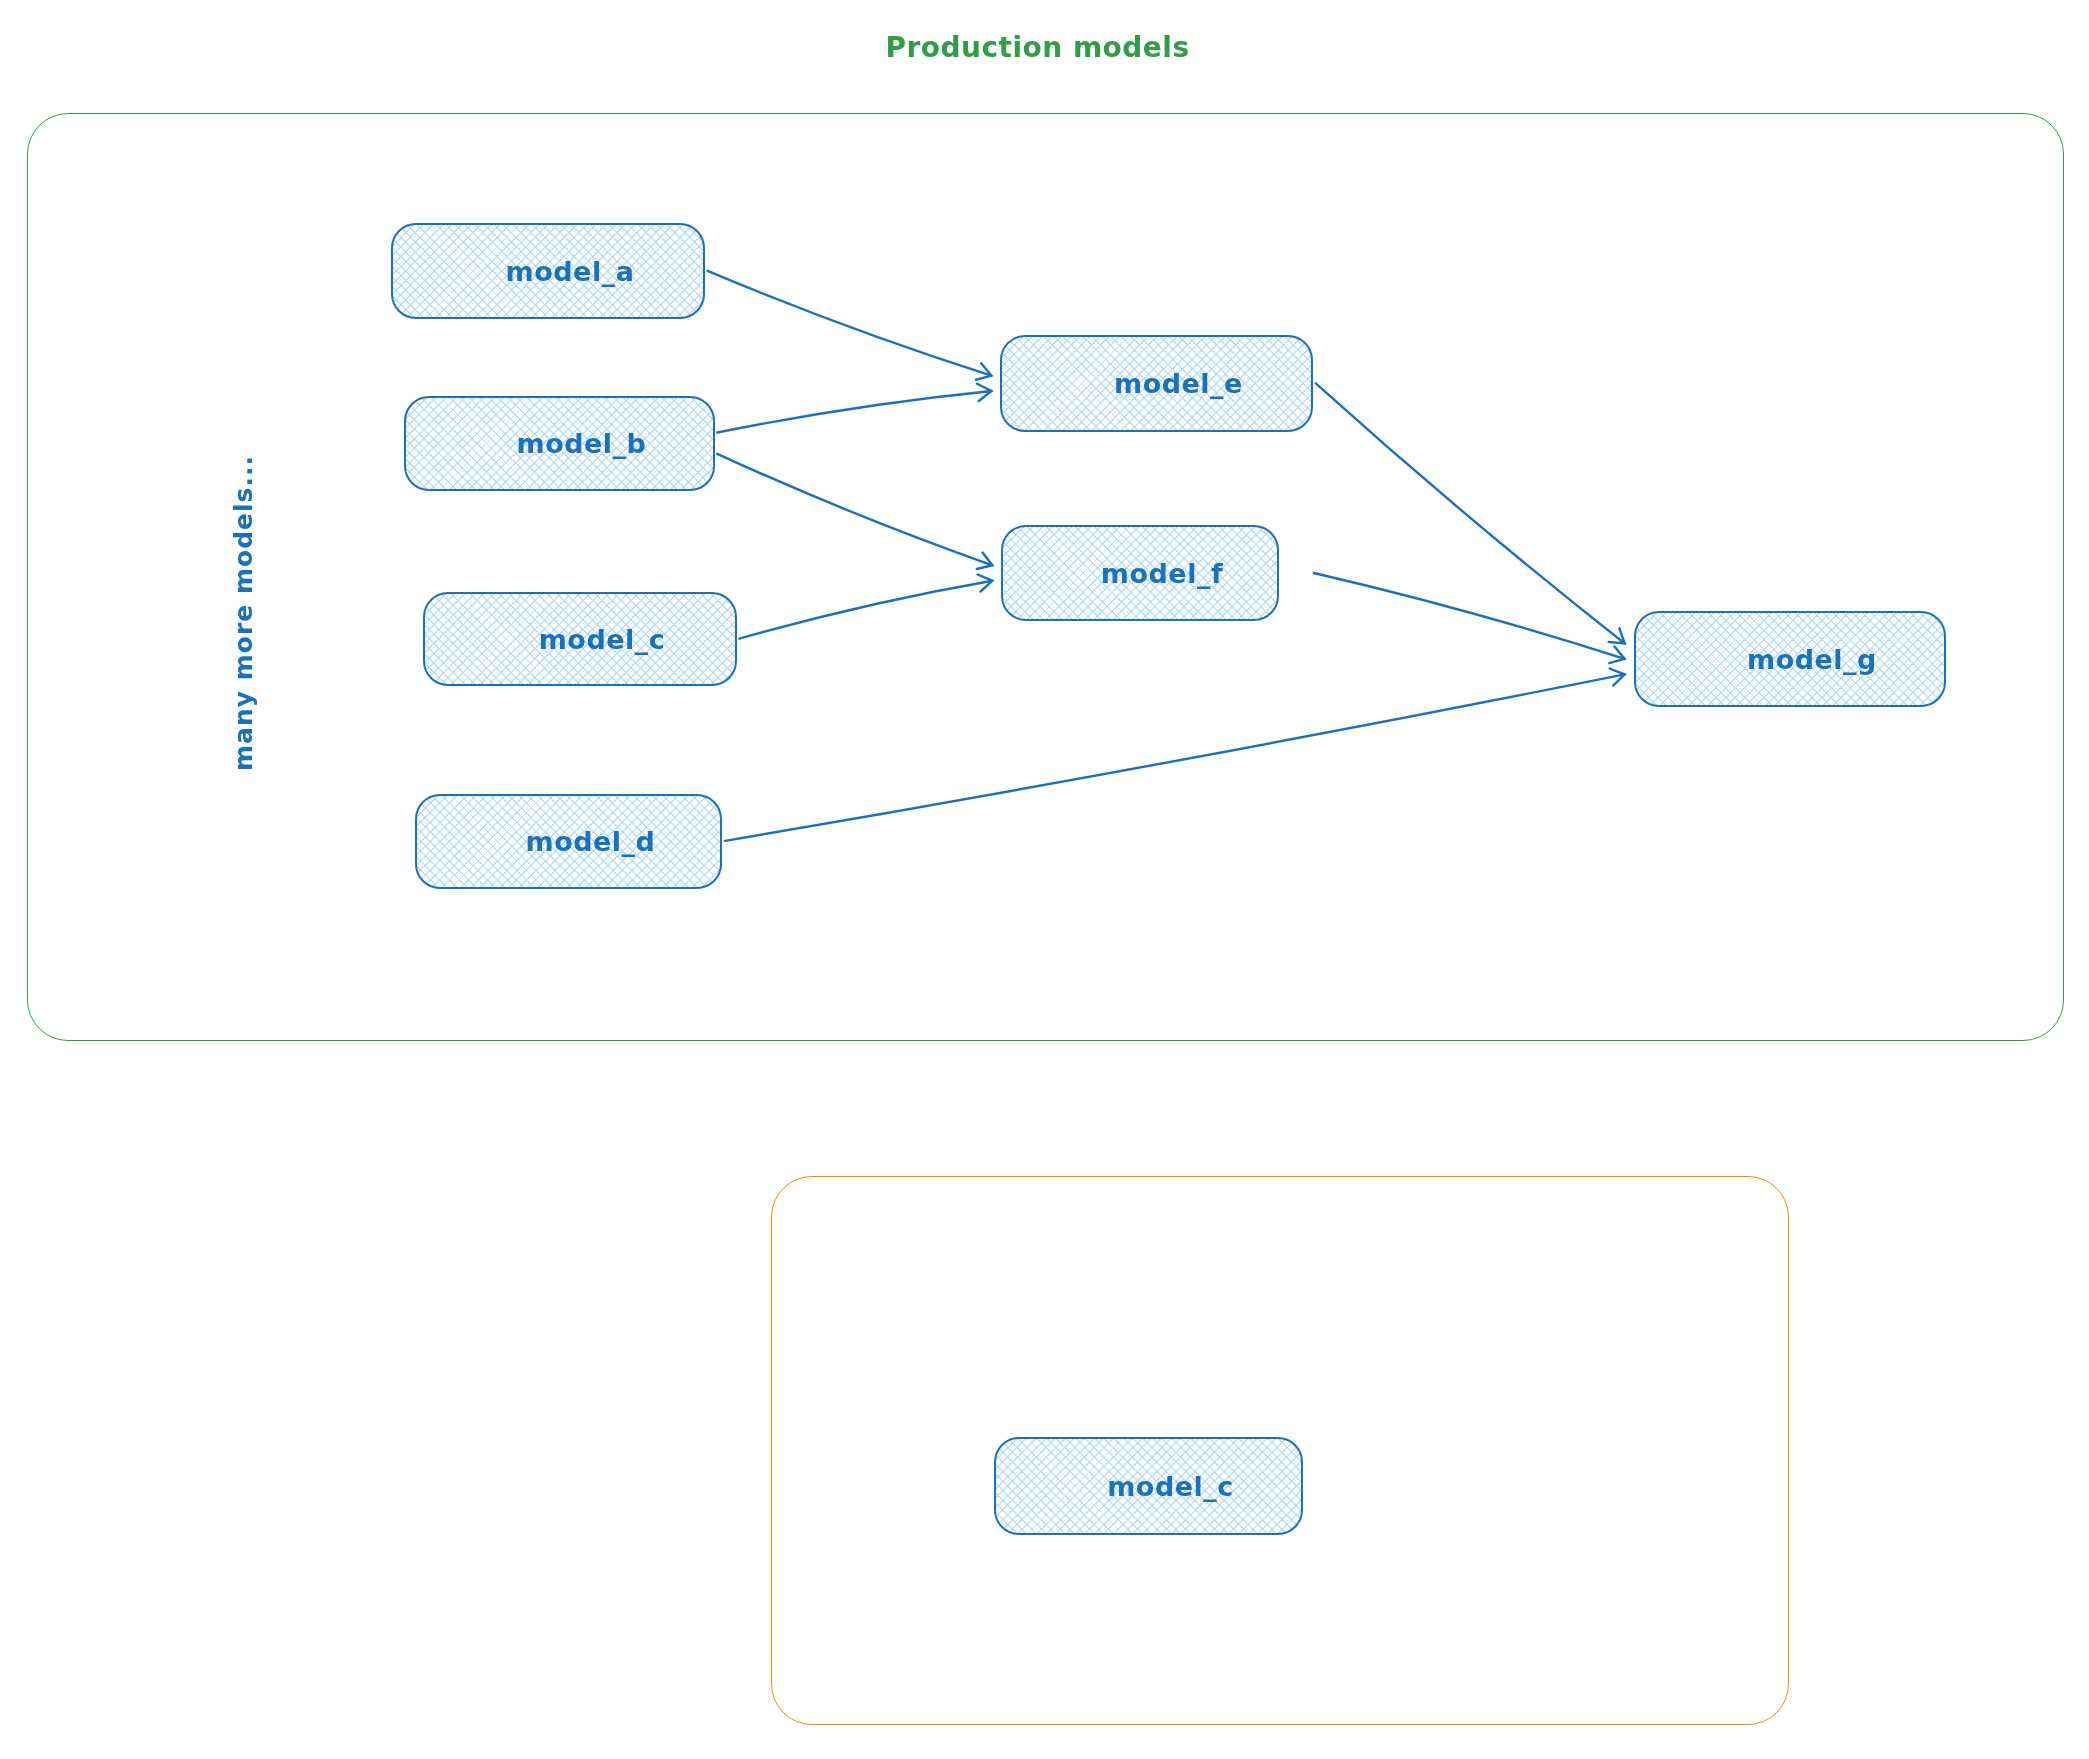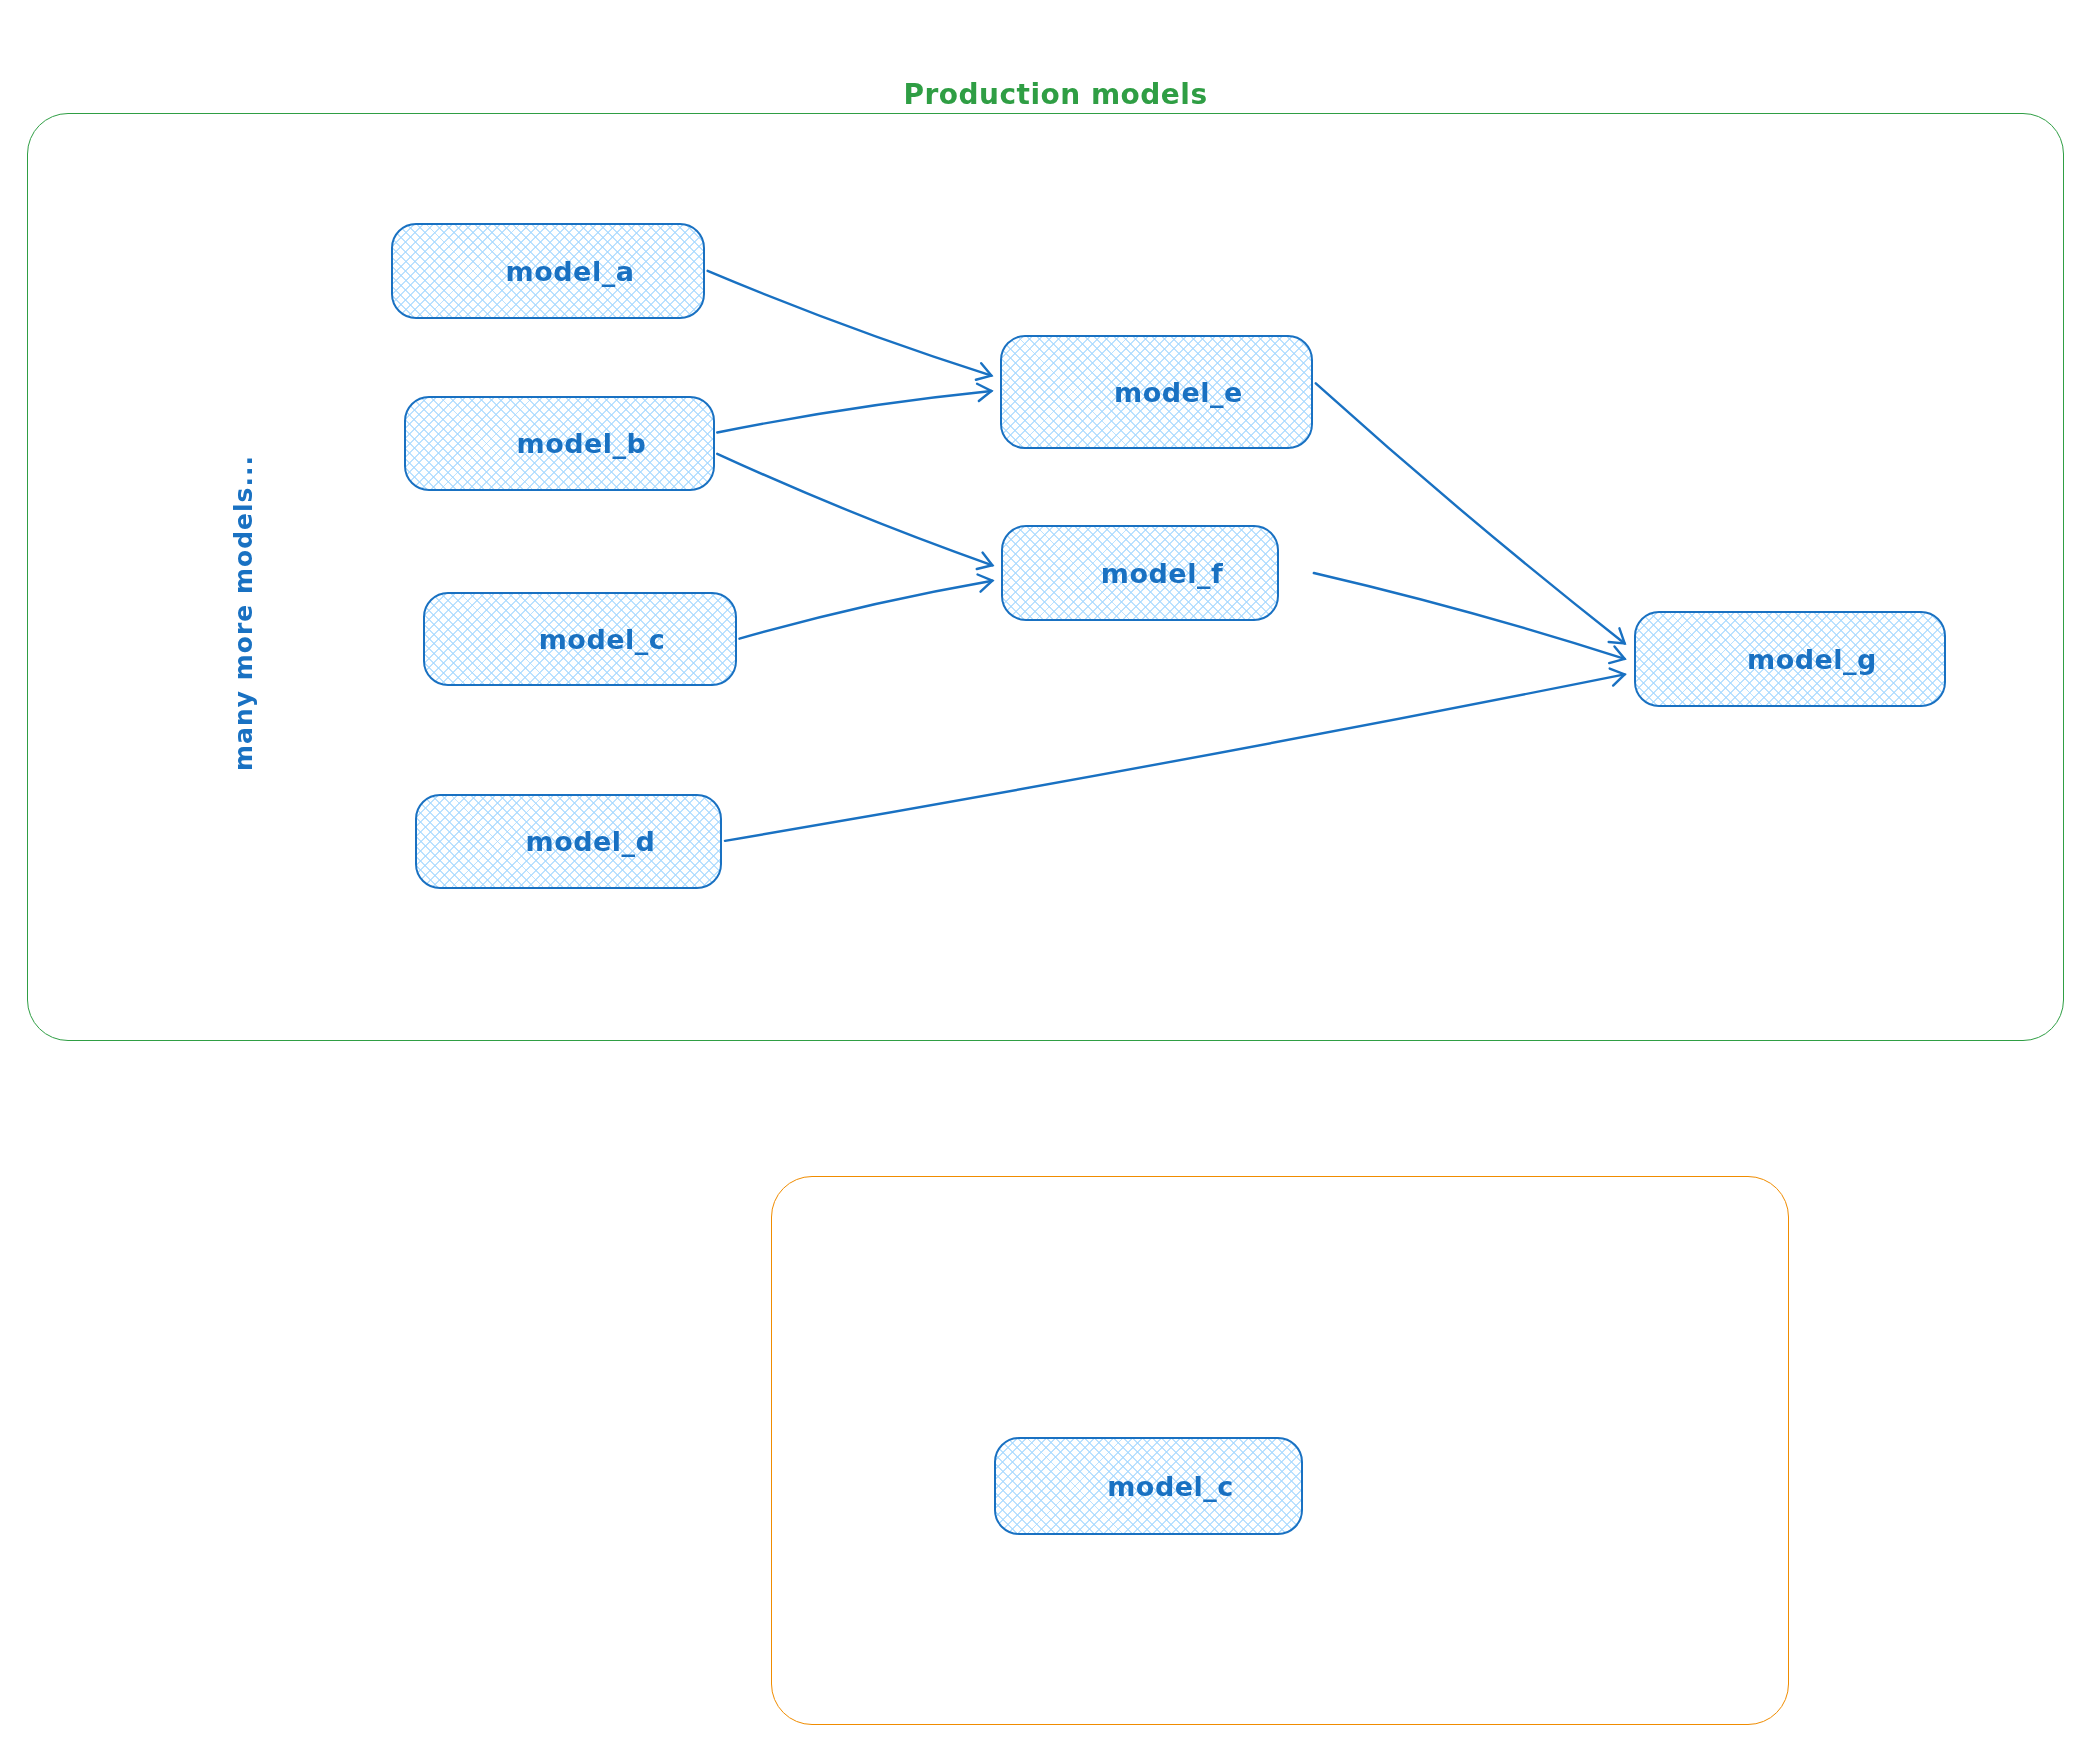--- a/index.html
+++ b/index.html
@@ -33,23 +33,22 @@
     border-color:var(--orange);
   }
   .group-title{
     position:absolute;
     text-align:center;
     font-size:28px;
     font-weight:600;
     letter-spacing:0.5px;
   }
   .group-title.production{
-    left:37px;width:2037px;top:31px;
+    left:19px;width:2037px;top:31px;
     color:var(--green);
-    margin-top:47px;
   }
   .group-title.development{
     left:771px;width:1018px;top:1103px;
     color:var(--orange);
   }
   .side-note{
     position:absolute;
     left:243px;top:613px;
     transform:translate(-50%,-50%) rotate(-90deg);
     color:var(--blue);
@@ -115,21 +114,21 @@
   </div>
 
   <div class="node" style="left:423px;top:592px;width:314px;height:94px">
     <span class="node-label">model_c</span>
   </div>
 
   <div class="node" style="left:415px;top:794px;width:307px;height:95px">
     <span class="node-label">model_d</span>
   </div>
 
-  <div class="node" style="left:1000px;top:335px;width:313px;height:114px">
+  <div class="node" style="left:1000px;top:335px;width:313px;height:97px">
     <span class="node-label">model_e</span>
   </div>
 
   <div class="node" style="left:1001px;top:525px;width:278px;height:96px">
     <span class="node-label">model_f</span>
   </div>
 
   <div class="node" style="left:1634px;top:611px;width:312px;height:96px">
     <span class="node-label">model_g</span>
   </div>

